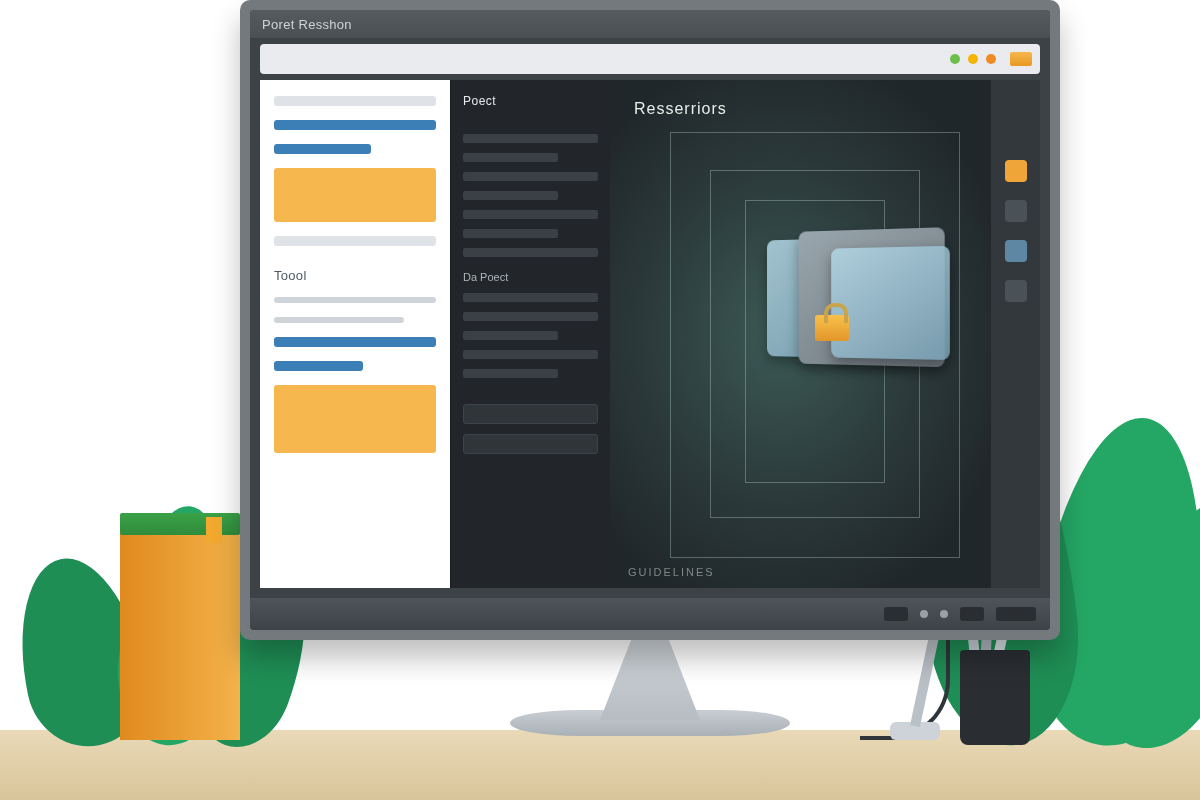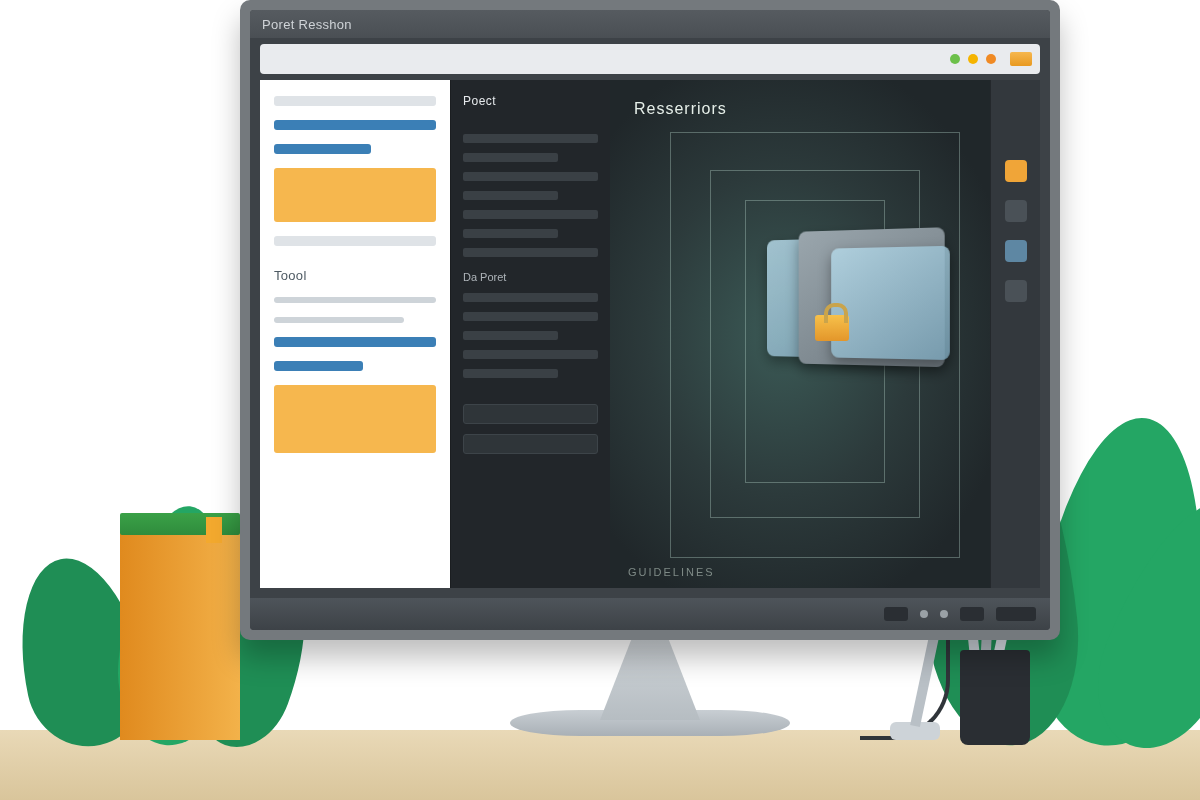--- a/index.html
+++ b/index.html
@@ -234,21 +234,21 @@
       <div class="darkpanel">
         <div class="dp-head">Poect</div>
         <div class="dp-row"></div>
         <div class="dp-row sh"></div>
         <div class="dp-row"></div>
         <div class="dp-row sh"></div>
         <div class="dp-row"></div>
         <div class="dp-row sh"></div>
         <div class="dp-row"></div>
 
-        <div class="dp-sub">Da Poret</div>
+        <div class="dp-sub">Da Poect</div>
         <div class="dp-row"></div>
         <div class="dp-row"></div>
         <div class="dp-row sh"></div>
         <div class="dp-row"></div>
         <div class="dp-row sh"></div>
         <div style="height:6px"></div>
         <div class="dp-field"></div>
         <div class="dp-field"></div>
       </div>
 

